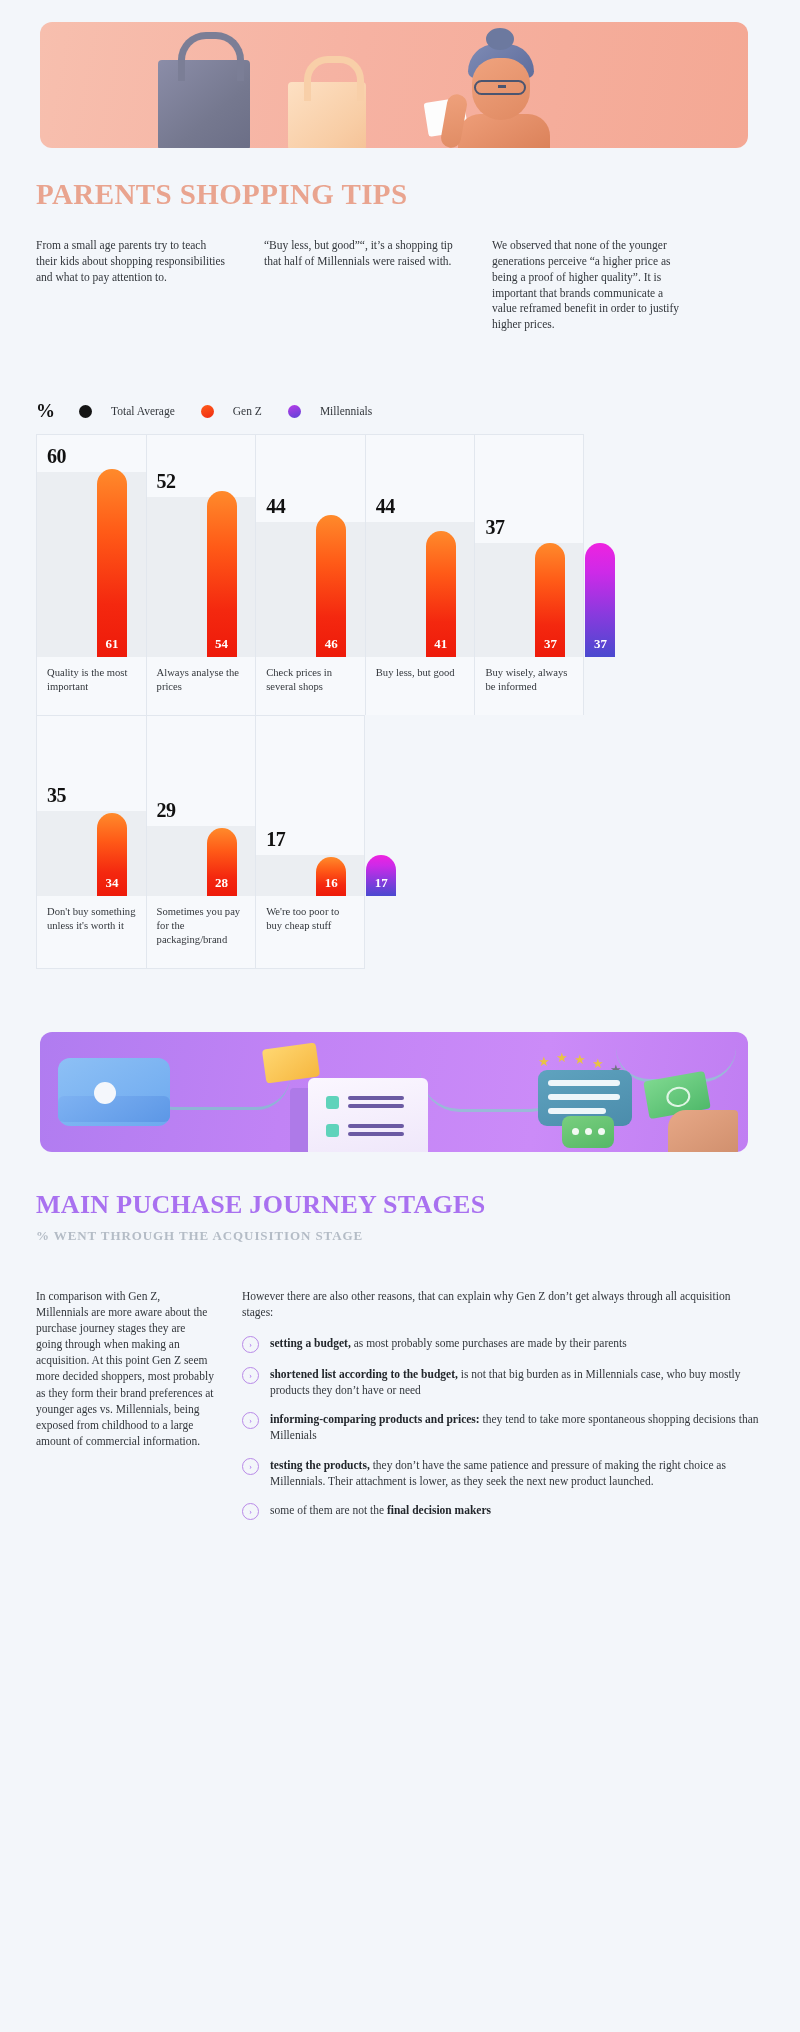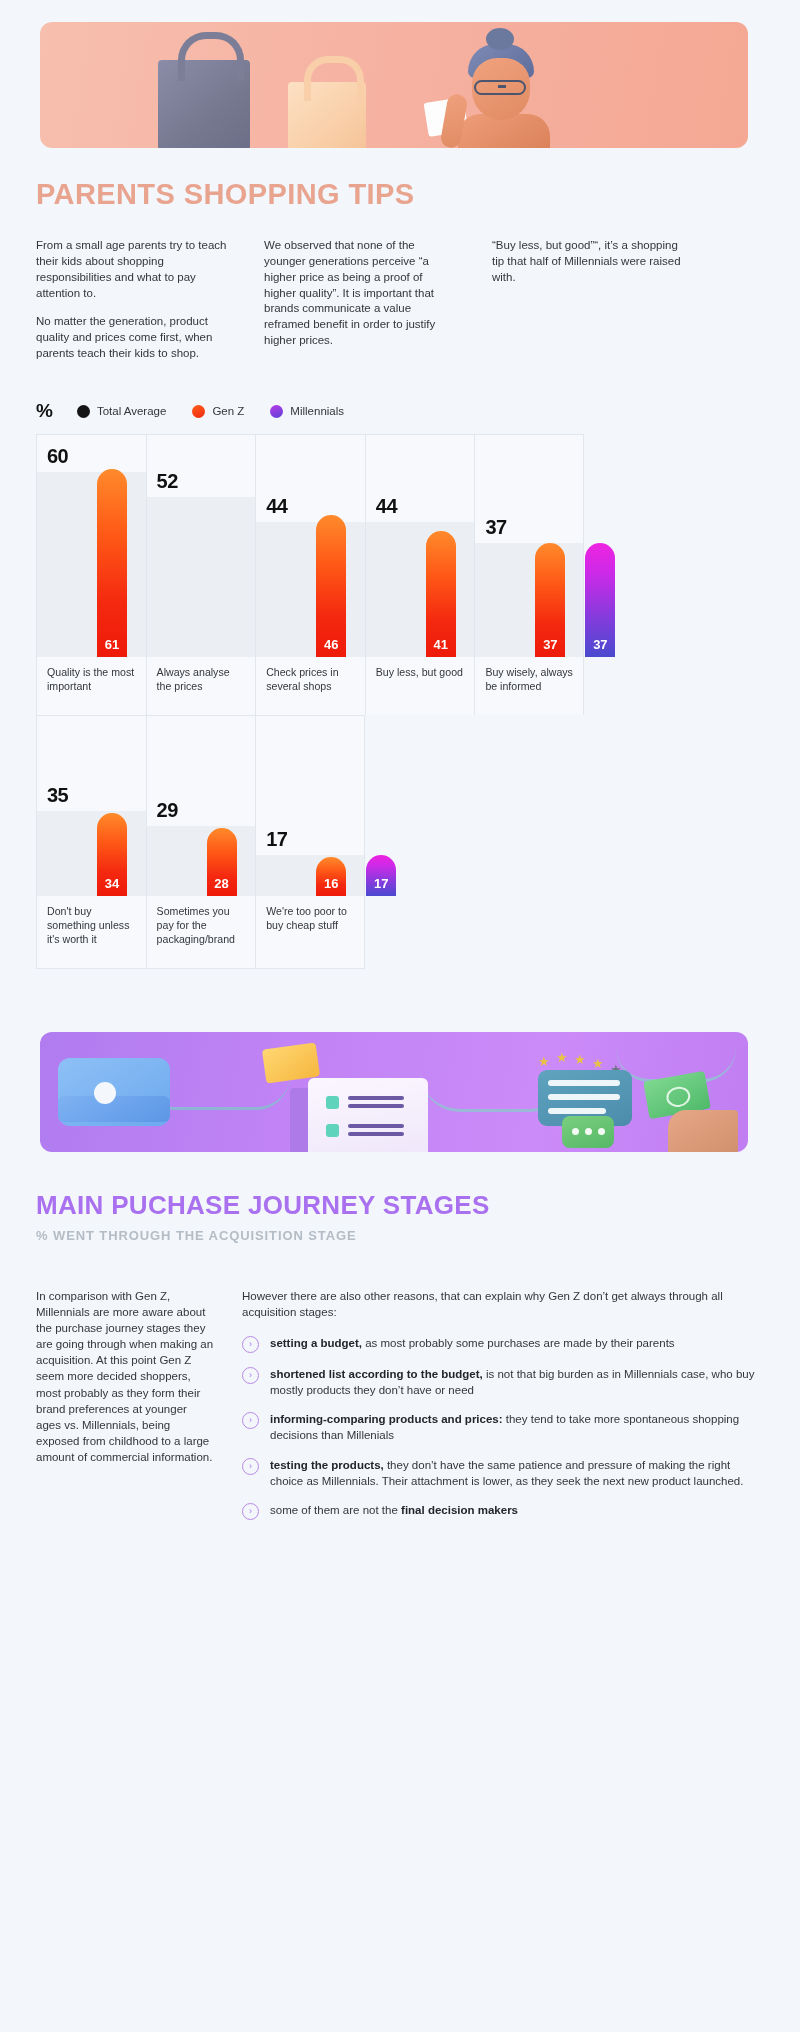--- a/index.html
+++ b/index.html
@@ -4,21 +4,21 @@
 <style>
   * { box-sizing: border-box; margin: 0; padding: 0; }
   html, body {
     width: 800px;
     height: 2032px;
     background: #f3f6fa;
     font-family: "Liberation Sans", sans-serif;
     color: #2f3337;
     overflow: hidden;
   }
-  .page { position: relative; width: 800px; height: 1930px; }
+  .page { position: relative; width: 800px; height: 1930px; font-family: Liberation Serif, serif; }
 
   
   .hero1 {
     position: absolute; left: 40px; top: 22px; width: 708px; height: 126px;
     border-radius: 12px; overflow: hidden;
     background: linear-gradient(100deg,#f7bfae 0%, #f6b2a2 45%, #f4a894 100%);
   }
   .hero1 .bagA {
     position: absolute; left: 118px; top: 38px; width: 92px; height: 92px;
     background: linear-gradient(140deg,#8b8da8 0%, #75788f 60%, #6b6e86 100%);
@@ -84,21 +84,21 @@
   .intro { position: absolute; left: 36px; top: 238px; width: 728px; display: flex; gap: 4px; }
   .intro .col { width: 192px; margin-right: 32px; }
   .intro .col:last-child { margin-right: 0; }
   .intro p { font-size: 11.5px; line-height: 1.38; color: #33373c; margin-bottom: 13px; }
 
   
   .legend {
     position: absolute; left: 36px; top: 400px; display: flex; align-items: center; gap: 14px;
   }
   .legend .pct { font-size: 19px; font-weight: bold; color: #111; margin-right: 10px; }
-  .legend .item { display: flex; align-items: center; gap: 7px; font-size: 11.5px; color: #33373c; margin-right: 12px;}
+  .legend .item { display: flex; align-items: center; gap: 19px; font-size: 11.5px; color: #33373c; margin-right: 12px;}
   .legend .dot { width: 13px; height: 13px; border-radius: 50%; display: inline-block; }
   .dot.total { background: #151515; }
   .dot.genz { background: linear-gradient(160deg,#ff5c1a,#ef2b12); }
   .dot.mill { background: linear-gradient(160deg,#b93ce8,#5c42d6); }
 
   
   .chart { position: absolute; left: 36px; top: 434px; width: 548px; }
   .grid-row { display: flex; }
   .cell {
     width: 109.6px; border-left: 1px solid #e2e7ee; border-top: 1px solid #e2e7ee;
@@ -232,27 +232,26 @@
     <div class="person-bun"></div>
     <div class="person-head"></div>
     <div class="glasses"></div>
   </div>
 
   <div class="title1">PARENTS SHOPPING TIPS</div>
 
   <div class="intro">
     <div class="col">
       <p>From a small age parents try to teach their kids about shopping responsibilities and what to pay attention to.</p>
-      <p>No matter the generation, product quality and prices come first, when parents teach their kids to shop.</p>
+    </div>
+    <div class="col">
+      <p>“Buy less, but good”“, it’s a shopping tip that half of Millennials were raised with.</p>
     </div>
     <div class="col">
       <p>We observed that none of the younger generations perceive “a higher price as being a proof of higher quality”. It is important that brands communicate a value reframed benefit in order to justify higher prices.</p>
-    </div>
-    <div class="col">
-      <p>“Buy less, but good”“, it’s a shopping tip that half of Millennials were raised with.</p>
     </div>
   </div>
 
   <div class="legend">
     <span class="pct">%</span>
     <span class="item">
       <span class="dot total"></span>
       <span>Total Average</span>
     </span>
     <span class="item">
@@ -279,20 +278,28 @@
                 <span class="val">59</span>
               </div>
             </div>
           </div>
           <div class="cap">Quality is the most important</div>
         </div>
         <div class="cell">
           <div class="plot" style="height:222px">
             <div class="shade" style="height:160px"></div>
             <div class="avg" style="bottom:164px">52</div>
+            <div class="bars">
+              <div class="bar genz" style="height:166px">
+                <span class="val">54</span>
+              </div>
+              <div class="bar mill" style="height:154px">
+                <span class="val">50</span>
+              </div>
+            </div>
           </div>
           <div class="cap">Always analyse the prices</div>
         </div>
         <div class="cell">
           <div class="plot" style="height:222px">
             <div class="shade" style="height:135px"></div>
             <div class="avg" style="bottom:139px">44</div>
             <div class="bars">
               <div class="bar genz" style="height:142px">
                 <span class="val">46</span>

